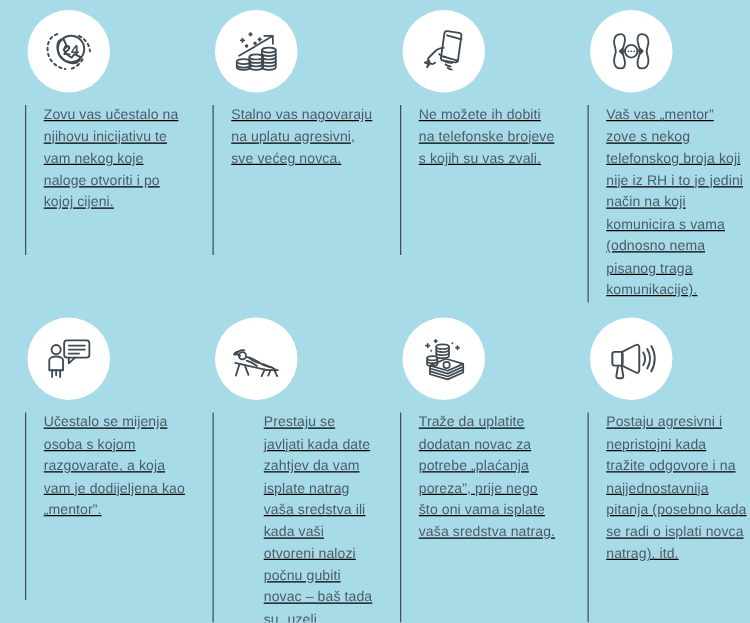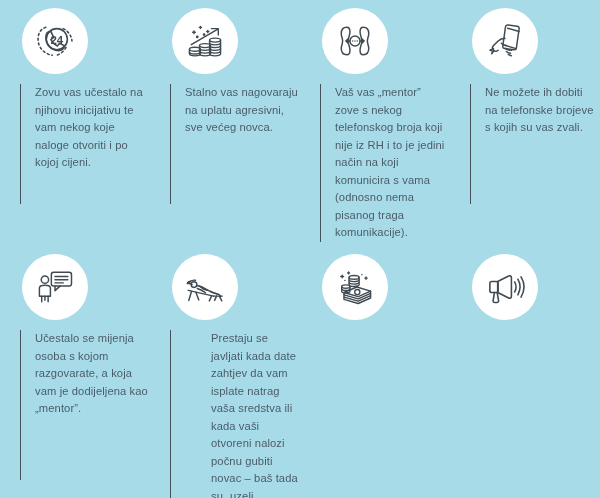--- a/index.html
+++ b/index.html
@@ -28,20 +28,21 @@
   .row-top { height: 250px; padding-top: 8px; }
   .row-bottom { height: 248px; padding-top: 4px; }
 
   .card {
     width: 150px;
     box-sizing: border-box;
     position: relative;
     display: flex;
     flex-direction: column;
     align-items: flex-start;
+    text-decoration: underline;
   }
 
   .icon-wrap {
     width: 66px;
     height: 66px;
     border-radius: 50%;
     background: #ffffff;
     margin-left: 22px;
     margin-top: 0px;
     display: flex;
@@ -134,61 +135,61 @@
           <path d="M29 29 a6 2.2 0 0 0 12 0"></path>
           <path d="M29 32 a6 2.2 0 0 0 12 0"></path>
           <path d="M29 35 a6 2.2 0 0 0 12 0"></path>
         </svg>
       </div>
       <div class="text-block">
         <p class="card-text">Stalno vas nagovaraju na uplatu agresivni, sve većeg novca.</p>
       </div>
     </div>
 
-    <div class="card t2">
-      <div class="icon-wrap">
-        <svg width="44" height="44" viewBox="0 0 48 48" fill="none" stroke="#3f4a52" stroke-width="1.6" stroke-linecap="round" stroke-linejoin="round">
-
-          <path d="M15 9 c-4 0-6 3-6 7 c0 3 1.5 5 1.5 8 c0 3-1.5 5-1.5 8 c0 4 2 7 6 7 c2.5 0 3.5-2 3.5-5 c0-4-2-6-2-10 c0-4 2-6 2-10 c0-3-1-5-3.5-5 z"></path>
-
-          <path d="M33 9 c4 0 6 3 6 7 c0 3-1.5 5-1.5 8 c0 3 1.5 5 1.5 8 c0 4-2 7-6 7 c-2.5 0-3.5-2-3.5-5 c0-4 2-6 2-10 c0-4-2-6-2-10 c0-3 1-5 3.5-5 z"></path>
-
-          <circle cx="24" cy="24" r="5.5"></circle>
-          <circle cx="21.5" cy="24" r="0.75" fill="#3f4a52" stroke="none"></circle>
-          <circle cx="24" cy="24" r="0.75" fill="#3f4a52" stroke="none"></circle>
-          <circle cx="26.5" cy="24" r="0.75" fill="#3f4a52" stroke="none"></circle>
-
-          <path d="M18.5 24 L14 24 M16.3 21.8 L14 24 L16.3 26.2"></path>
-          <path d="M29.5 24 L34 24 M31.7 21.8 L34 24 L31.7 26.2"></path>
-        </svg>
-      </div>
-      <div class="text-block">
-        <p class="card-text">Vaš vas „mentor” zove s nekog telefonskog broja koji nije iz RH i to je jedini način na koji komunicira s vama (odnosno nema pisanog traga komunikacije).</p>
-      </div>
-    </div>
-
     <div class="card t3">
       <div class="icon-wrap">
         <svg width="44" height="44" viewBox="0 0 48 48" fill="none" stroke="#3f4a52" stroke-width="1.6" stroke-linecap="round" stroke-linejoin="round">
 
           <rect x="23" y="7" width="15" height="26" rx="2.4" transform="rotate(8 30 20)"></rect>
           <path d="M25.6 10.6 L38.4 12.4" transform="rotate(8 30 20)"></path>
           <path d="M25 29.5 L37.8 31.3" transform="rotate(8 30 20)"></path>
           <circle cx="31" cy="34.2" r="0.9" fill="#3f4a52" stroke="none"></circle>
 
           <path d="M24 21 c-3 0-5.5 1-7.5 3 l-5 5 c-1.5 1.5-1.5 3.5 0 5 c1.5 1.5 3.5 1.5 5 0"></path>
           <path d="M11.5 32.5 l-4 1.5 l3 1 l-1 3 l2.5-3.5"></path>
           <path d="M20 26.5 c1.5 1.5 3.5 2.5 5.5 2.5"></path>
           <path d="M24 32 c1.5 1.5 3.5 2 5.5 2"></path>
           <path d="M25.5 35.5 c1.2 1.2 3 1.8 4.5 1.8"></path>
           <path d="M27.5 38.5 c1 1 2.5 1.5 3.5 1.5"></path>
         </svg>
       </div>
       <div class="text-block">
         <p class="card-text">Ne možete ih dobiti na telefonske brojeve s kojih su vas zvali.</p>
+      </div>
+    </div>
+
+    <div class="card t2">
+      <div class="icon-wrap">
+        <svg width="44" height="44" viewBox="0 0 48 48" fill="none" stroke="#3f4a52" stroke-width="1.6" stroke-linecap="round" stroke-linejoin="round">
+
+          <path d="M15 9 c-4 0-6 3-6 7 c0 3 1.5 5 1.5 8 c0 3-1.5 5-1.5 8 c0 4 2 7 6 7 c2.5 0 3.5-2 3.5-5 c0-4-2-6-2-10 c0-4 2-6 2-10 c0-3-1-5-3.5-5 z"></path>
+
+          <path d="M33 9 c4 0 6 3 6 7 c0 3-1.5 5-1.5 8 c0 3 1.5 5 1.5 8 c0 4-2 7-6 7 c-2.5 0-3.5-2-3.5-5 c0-4 2-6 2-10 c0-4-2-6-2-10 c0-3 1-5 3.5-5 z"></path>
+
+          <circle cx="24" cy="24" r="5.5"></circle>
+          <circle cx="21.5" cy="24" r="0.75" fill="#3f4a52" stroke="none"></circle>
+          <circle cx="24" cy="24" r="0.75" fill="#3f4a52" stroke="none"></circle>
+          <circle cx="26.5" cy="24" r="0.75" fill="#3f4a52" stroke="none"></circle>
+
+          <path d="M18.5 24 L14 24 M16.3 21.8 L14 24 L16.3 26.2"></path>
+          <path d="M29.5 24 L34 24 M31.7 21.8 L34 24 L31.7 26.2"></path>
+        </svg>
+      </div>
+      <div class="text-block">
+        <p class="card-text">Vaš vas „mentor” zove s nekog telefonskog broja koji nije iz RH i to je jedini način na koji komunicira s vama (odnosno nema pisanog traga komunikacije).</p>
       </div>
     </div>
 
   </div>
 
   <div class="row row-bottom">
 
     <div class="card b0">
       <div class="icon-wrap">
         <svg width="44" height="44" viewBox="0 0 48 48" fill="none" stroke="#3f4a52" stroke-width="1.6" stroke-linecap="round" stroke-linejoin="round">
@@ -261,34 +262,40 @@
           <path d="M9.5 23.5 v5 a4.5 1.8 0 0 0 9 0 v-5"></path>
           <path d="M9.5 26 a4.5 1.8 0 0 0 9 0"></path>
 
           <path d="M12 30 L26 24 L41 28.5 L27.5 34.5 Z"></path>
           <path d="M12 30 v2.5 L27.5 37 L41 31 v-2.5"></path>
           <path d="M12 32.5 v2.5 L27.5 39.5 L41 33.5 v-2.5"></path>
           <path d="M12 35 v2.5 L27.5 42 L41 36 v-2.5"></path>
           <circle cx="26.5" cy="29.5" r="2.8"></circle>
         </svg>
       </div>
+      <div class="text-block">
+        <p class="card-text">Traže da uplatite dodatan novac za potrebe „plaćanja poreza”, prije nego što oni vama isplate vaša sredstva natrag.</p>
+      </div>
     </div>
 
     <div class="card b3">
       <div class="icon-wrap">
         <svg width="44" height="44" viewBox="0 0 48 48" fill="none" stroke="#3f4a52" stroke-width="1.7" stroke-linecap="round" stroke-linejoin="round">
 
           <path d="M16 18 L28 12 c1.5-0.8 3 0.2 3 2 v20 c0 1.8-1.5 2.8-3 2 L16 30 Z"></path>
 
           <rect x="7.5" y="18" width="9" height="12" rx="2"></rect>
 
           <path d="M12.5 30 L11 39 c-0.2 1.2 0.6 2 1.8 2 h2.4 c1.2 0 2-0.8 1.8-2 L15.5 30"></path>
 
           <path d="M34.5 18.5 c2 3.5 2 7.5 0 11"></path>
           <path d="M38 15.5 c3 5 3 11.5 0 17"></path>
           <path d="M41.5 13 c4 6.5 4 15 0 22"></path>
         </svg>
       </div>
+      <div class="text-block">
+        <p class="card-text">Postaju agresivni i nepristojni kada tražite odgovore i na najjednostavnija pitanja (posebno kada se radi o isplati novca natrag), itd.</p>
+      </div>
     </div>
 
   </div>
 
 </div>
 
 </body></html>

